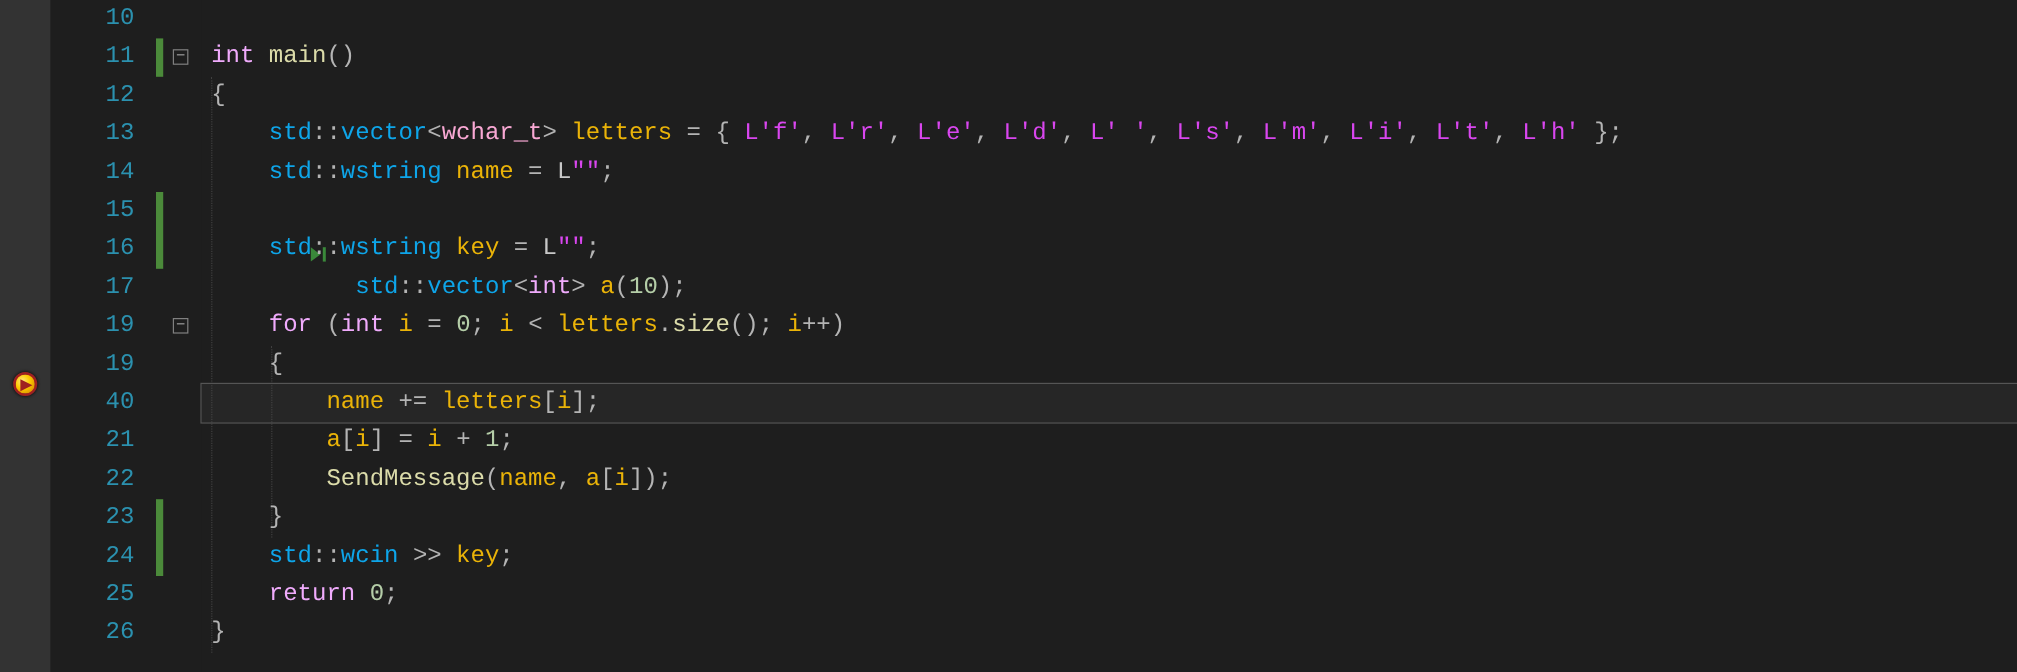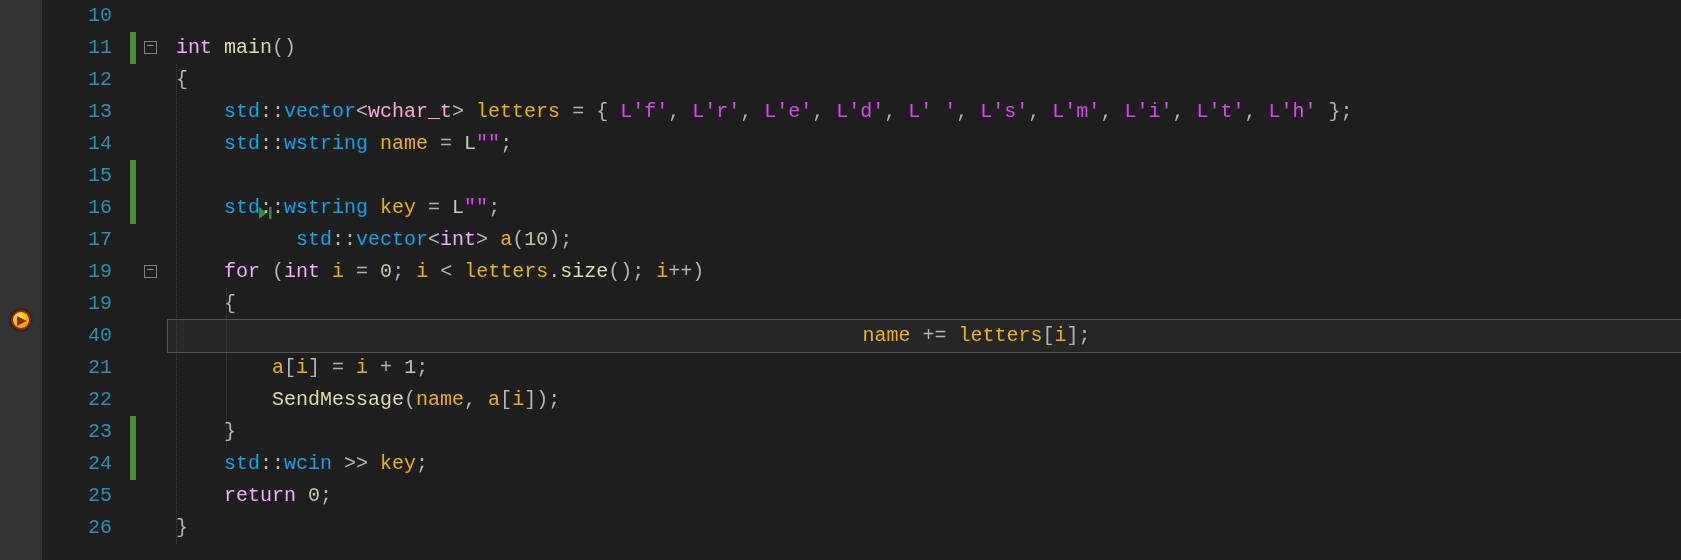--- a/index.html
+++ b/index.html
@@ -82,21 +82,20 @@
   }
   .code-line {
     height: 32px;
     white-space: pre;
     position: relative;
     padding-left: 8px;
   }
   .highlight-line {
     background: rgba(80,80,80,0.18);
     outline: 1px solid #555555;
-    text-align: center;
   }
   .run-marker {
     position: absolute;
     left: -6px;
     top: 8px;
   }
   .guide {
     position: absolute;
     top: 0;
     bottom: 0;

